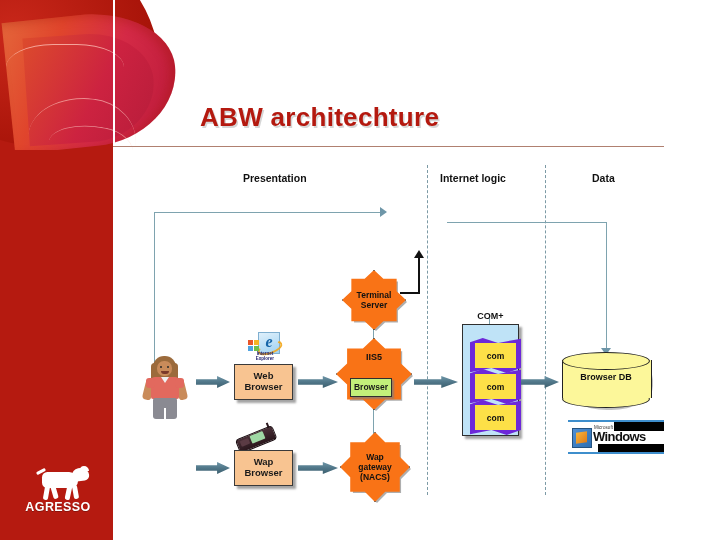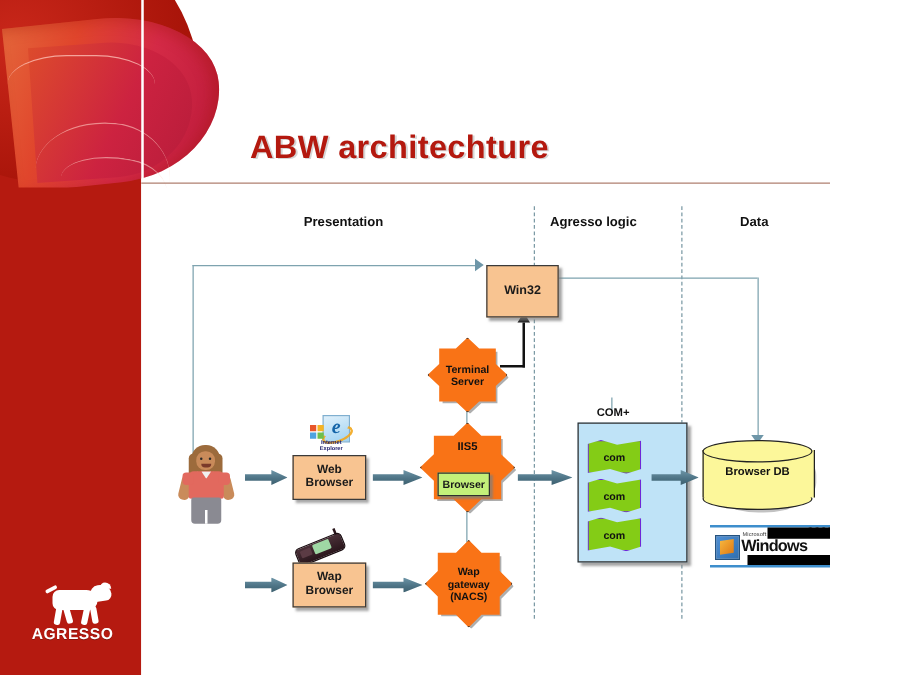--- a/index.html
+++ b/index.html
@@ -134,32 +134,31 @@
   .term-srv{left:342px;top:270px;width:62px;height:58px;}
   .term-srv-sh{left:345px;top:273px;width:62px;height:58px;}
   .iis5{left:336px;top:338px;width:74px;height:70px;}
   .iis5-sh{left:339px;top:341px;width:74px;height:70px;}
   .iis5 .iis-label{position:absolute;top:13px;left:0;width:100%;font-size:9px;}
   .wapgw{left:340px;top:432px;width:68px;height:68px;}
   .wapgw-sh{left:343px;top:435px;width:68px;height:68px;}
 
   
   .complus{
-    position:absolute;left:462px;top:338px;width:55px;height:110px;
+    position:absolute;left:462px;top:324px;width:55px;height:110px;
     background:#BFE3F7;border:1px solid #2f2f2f;
     box-shadow:2.5px 2.5px 2px rgba(125,125,125,.7);
-    padding-left:31px;
   }
   .complus-title{
     position:absolute;left:0;top:-14px;width:55px;text-align:center;
     font-size:9px;font-weight:bold;color:#111;
   }
   .comflag{
     position:absolute;left:7px;width:41px;height:25px;
-    background:#84cc16;border:1px solid #6d28d9;
+    background:#fde047;border:5px solid #6d28d9;
     clip-path:polygon(0% 12%, 25% 0%, 55% 14%, 100% 2%, 100% 86%, 72% 100%, 42% 86%, 0% 98%);
     display:flex;align-items:center;justify-content:center;
     font-size:8.5px;font-weight:bold;color:#111;
     filter:drop-shadow(2px 2px 1px rgba(120,120,120,.65));
   }
   .cf1{top:13px;}
   .cf2{top:44px;}
   .cf3{top:75px;}
 
   
@@ -331,21 +330,21 @@
     <div class="swirl-line sl1"></div>
     <div class="swirl-line sl2"></div>
     <div class="swirl-line sl3"></div>
   </div>
   <div class="band-edge"></div>
 
   <div class="title">ABW architechture</div>
   <div class="title-rule"></div>
 
   <div class="col-head ch-pres">Presentation</div>
-  <div class="col-head ch-biz">Agresso logic</div>
+  <div class="col-head ch-biz">Internet logic</div>
   <div class="col-head ch-data">Data</div>
 
   <div class="divider div-1"></div>
   <div class="divider div-2"></div>
 
   <div class="cline cline-v" style="left:154px;top:212px;height:172px;"></div>
   <div class="cline cline-h" style="left:154px;top:212px;width:228px;"></div>
   <div style="position:absolute;left:380px;top:207px;width:0;height:0;border-left:7px solid #6E96A8;border-top:5px solid transparent;border-bottom:5px solid transparent;"></div>
 
   <div class="cline cline-h" style="left:447px;top:222px;width:159px;"></div>
@@ -355,23 +354,20 @@
   <div style="position:absolute;left:400px;top:292px;width:20px;height:2px;background:#111;"></div>
   <div style="position:absolute;left:418px;top:258px;width:2px;height:36px;background:#111;"></div>
   <div style="position:absolute;left:414px;top:250px;width:0;height:0;border-bottom:8px solid #111;border-left:5px solid transparent;border-right:5px solid transparent;"></div>
 
   <div class="cline cline-v" style="left:373px;top:328px;height:12px;"></div>
 
   <div class="cline cline-v" style="left:373px;top:406px;height:28px;"></div>
 
   <div class="cline cline-v" style="left:489px;top:318px;height:12px;"></div>
 
-  <div class="box box-orange win32">
-    <span>Win32</span>
-  </div>
 
   <div class="star-shadow term-srv-sh"></div>
   <div class="star8 term-srv">
     <div>
       <div>Terminal</div>
       <div>Server</div>
     </div>
   </div>
 
   <div class="star-shadow iis5-sh"></div>

